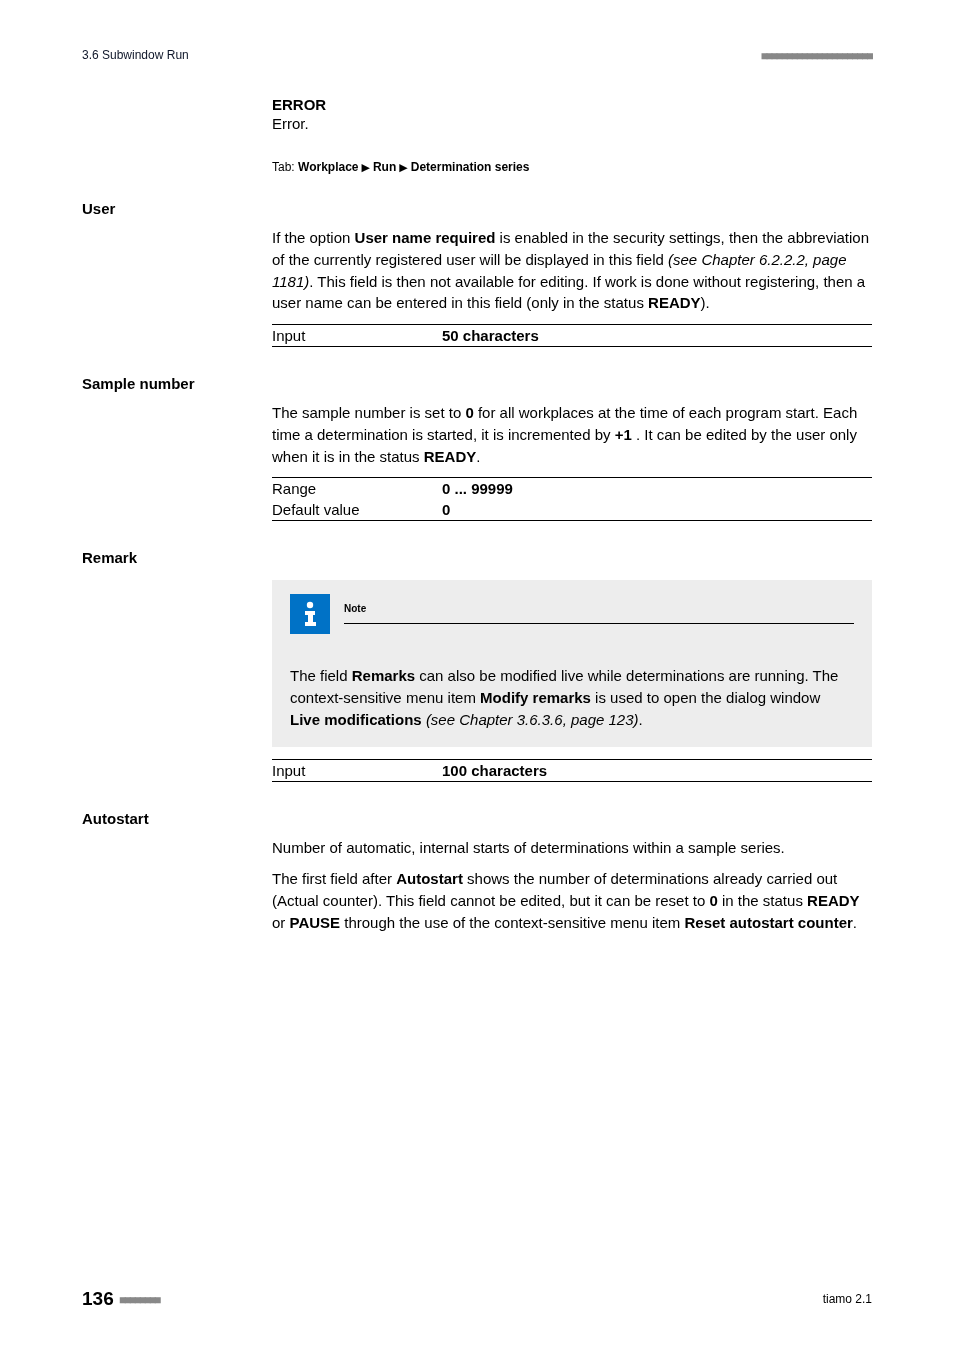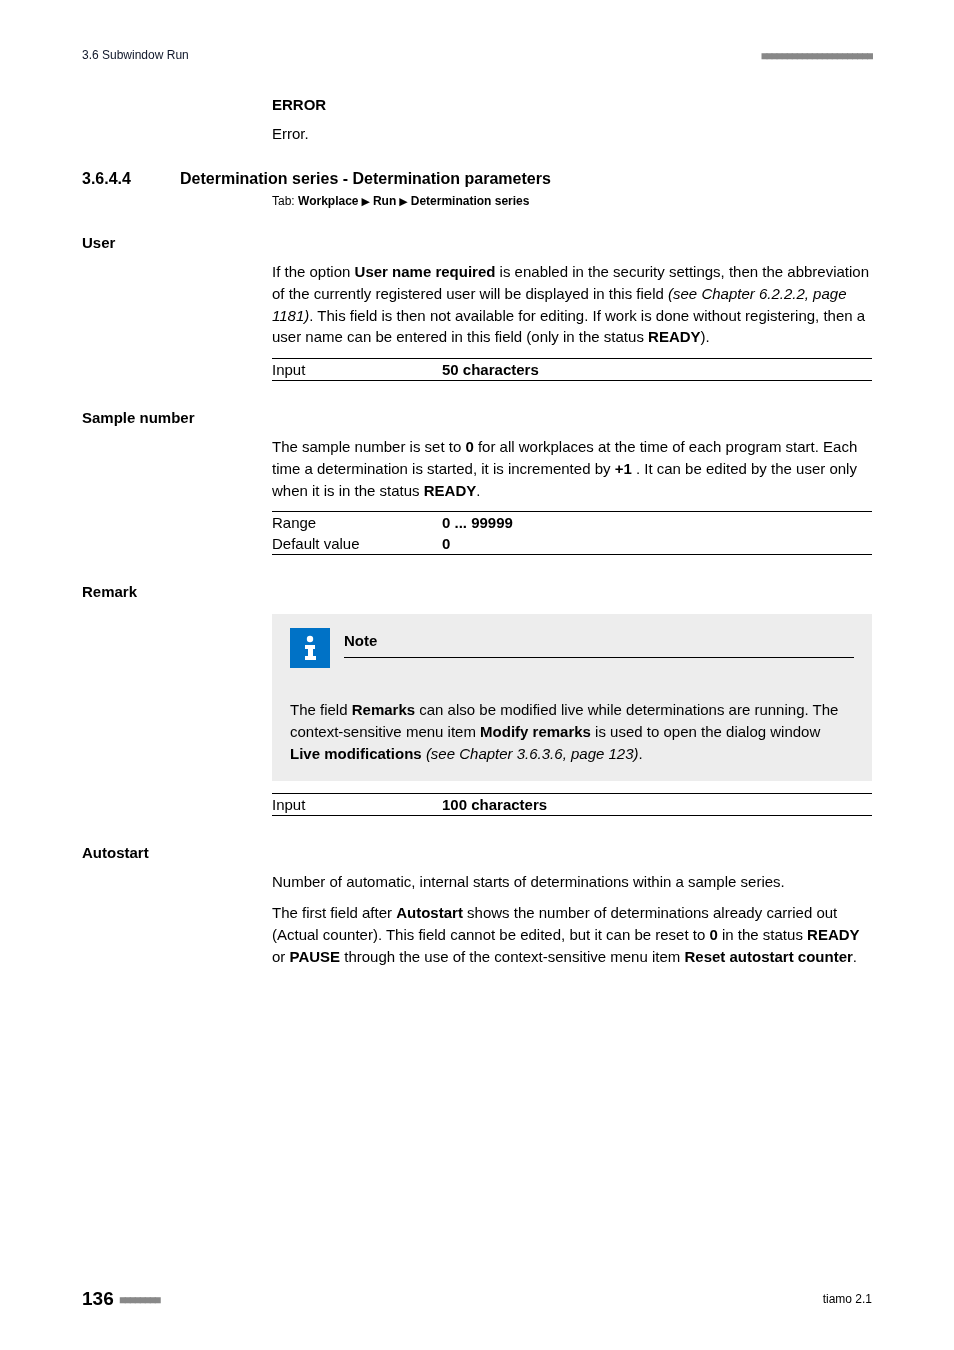--- a/index.html
+++ b/index.html
@@ -36,21 +36,21 @@
     font-family: monospace;
     font-size: 10px;
     color: #888;
   }
   .indent-block {
     margin-left: 190px;
   }
   .error-title {
     font-weight: bold;
     font-size: 15px;
-    margin-bottom: 12px;
+    margin-bottom: 2px;
   }
   .error-sub {
     font-size: 15px;
     margin-bottom: 28px;
   }
   .sec-row {
     display: flex;
     align-items: baseline;
     margin-bottom: 4px;
   }
@@ -133,21 +133,21 @@
   .note-icon-wrap svg { display: block; }
   .note-title-area {
     flex: 1;
     border-bottom: 1px solid #000;
     padding-top: 4px;
     padding-bottom: 6px;
     min-height: 30px;
   }
   .note-title {
     font-weight: bold;
-    font-size: 15px;
+    font-size: 10px;
   }
   .note-body {
     margin-top: 31px;
     font-size: 15px;
     line-height: 1.45;
   }
   .note-body em { font-style: italic; }
   .footer-row {
     position: absolute;
     bottom: 40px;
@@ -176,24 +176,20 @@
   <div class="header-row">
     <span class="header-left">3.6 Subwindow Run</span>
     <span class="dots">■■■■■■■■■■■■■■■■■■■■■■</span>
   </div>
 
   <div class="indent-block">
     <div class="error-title">ERROR</div>
     <div class="error-sub">Error.</div>
   </div>
 
-  <div class="sec-row">
-    <span class="sec-num">3.6.4.4</span>
-    <span class="sec-title">Determination series - Determination parameters</span>
-  </div>
 
   <div class="tab-line">
     <span>Tab: </span><strong>Workplace</strong><span class="arrow">▶</span><strong>Run</strong><span class="arrow">▶</span><strong>Determination series</strong>
   </div>
 
   <div class="field-label section-gap">User</div>
   <p class="body-para">
     <span>If the option </span><strong>User name required</strong><span> is enabled in the security settings, then the abbreviation of the currently registered user will be displayed in this field </span><em>(see Chapter 6.2.2.2, page 1181)</em><span>. This field is then not available for editing. If work is done without registering, then a user name can be entered in this field (only in the status </span><strong>READY</strong><span>).</span>
   </p>
   <div class="spec-table">

